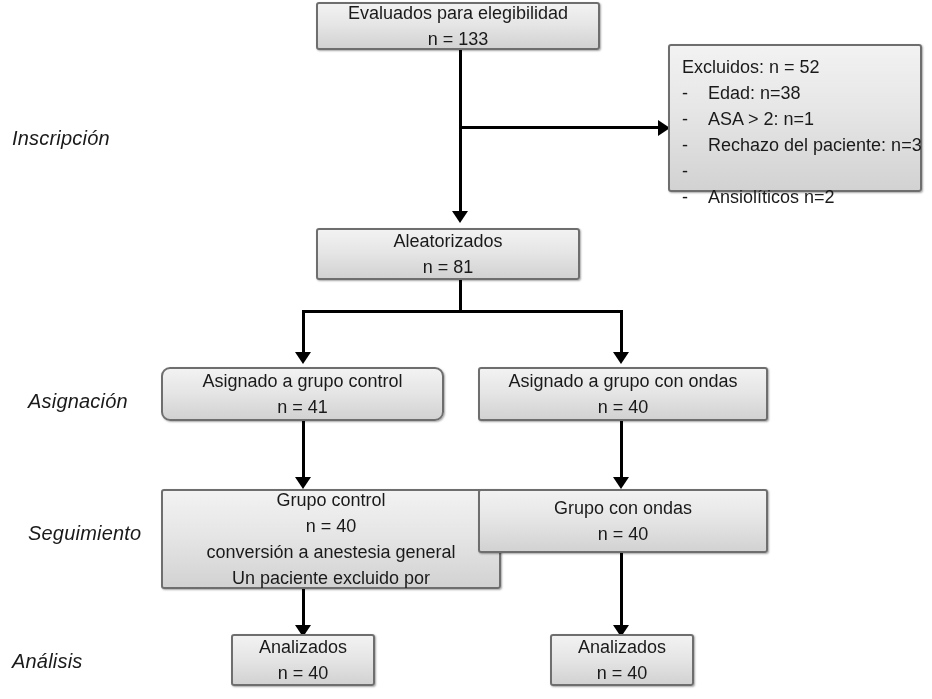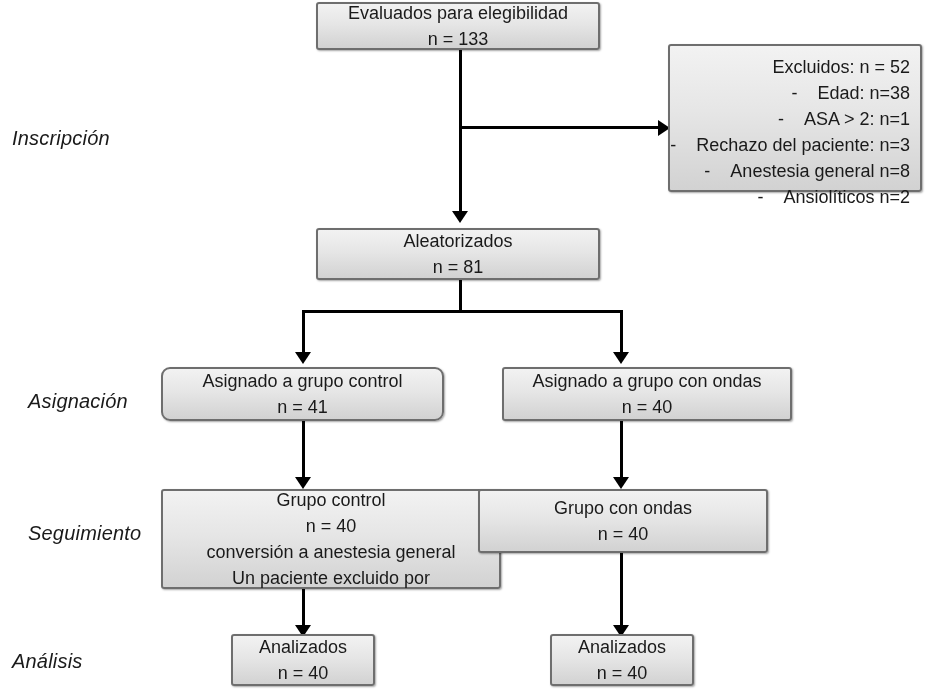--- a/index.html
+++ b/index.html
@@ -41,21 +41,21 @@
     text-align: center;
     color: #1a1a1a;
     font-size: 18px;
     line-height: 1.45;
     padding: 2px 6px;
   }
   .node .line { display: block; white-space: nowrap; }
 
   
   .node.left-align {
-    align-items: flex-end;
+    align-items: flex-start;
     text-align: left;
     padding: 8px 10px 8px 12px;
     justify-content: flex-start;
   }
   .node.left-align .line { display: flex; }
   .node.left-align .bullet {
     display: inline-block;
     width: 26px;
     flex: 0 0 26px;
   }
@@ -146,40 +146,39 @@
       <span>ASA &gt; 2: n=1</span>
     </span>
 
     <span class="line">
       <span class="bullet">-</span>
       <span>Rechazo del paciente: n=3</span>
     </span>
 
     <span class="line">
       <span class="bullet">-</span>
-      <span>Anestesia general n=8</span>
     </span>
 
     <span class="line">
       <span class="bullet">-</span>
       <span>Ansiolíticos n=2</span>
     </span>
   </div>
 
-  <div class="node" style="left:316px; top:228px; width:284px; height:52px;">
+  <div class="node" style="left:316px; top:228px; width:264px; height:52px;">
     <span class="line">Aleatorizados</span>
     <span class="line">n = 81</span>
   </div>
 
   <div class="node" style="left:161px; top:367px; width:283px; height:54px;border-radius:9px;">
     <span class="line">Asignado a grupo control</span>
     <span class="line">n = 41</span>
   </div>
 
-  <div class="node" style="left:502px; top:367px; width:290px; height:54px;">
+  <div class="node" style="left:478px; top:367px; width:290px; height:54px;">
     <span class="line">Asignado a grupo con ondas</span>
     <span class="line">n = 40</span>
   </div>
 
   <div class="node" style="left:161px; top:489px; width:340px; height:100px;">
     <span class="line">Grupo control</span>
     <span class="line">n = 40</span>
     <span class="line">conversión a anestesia general</span>
     <span class="line">Un paciente excluido por</span>
   </div>

